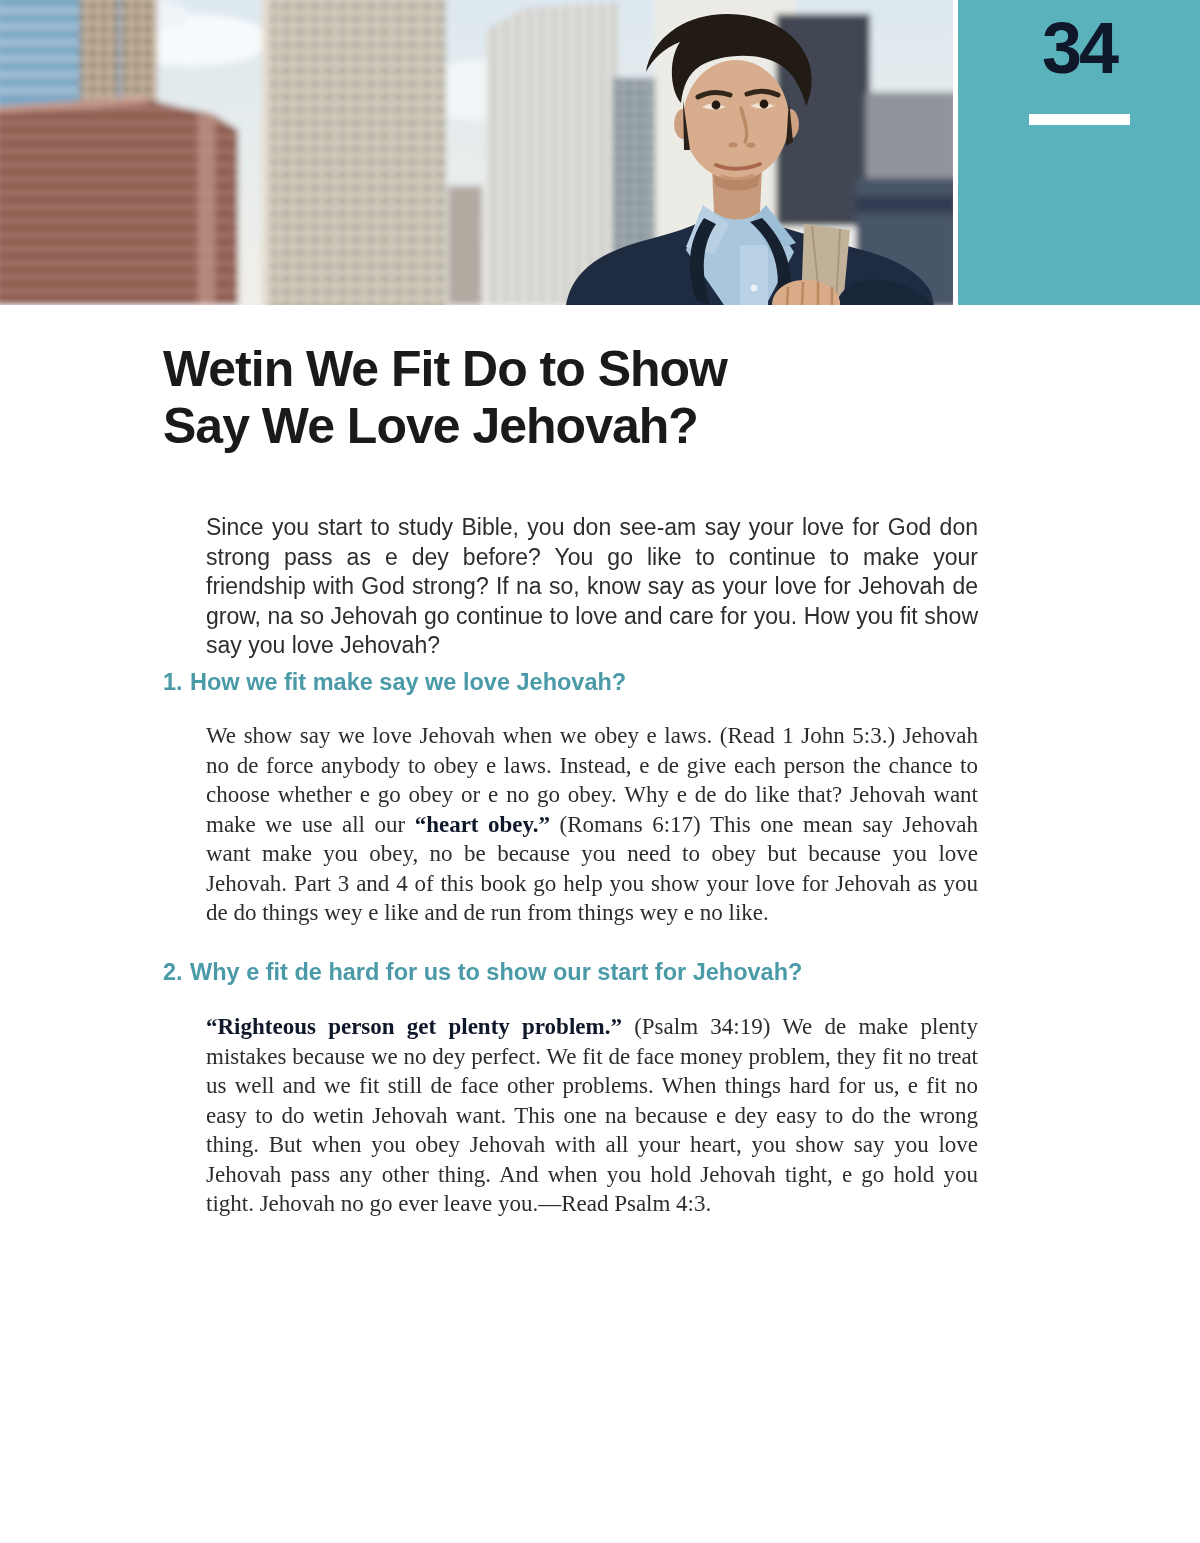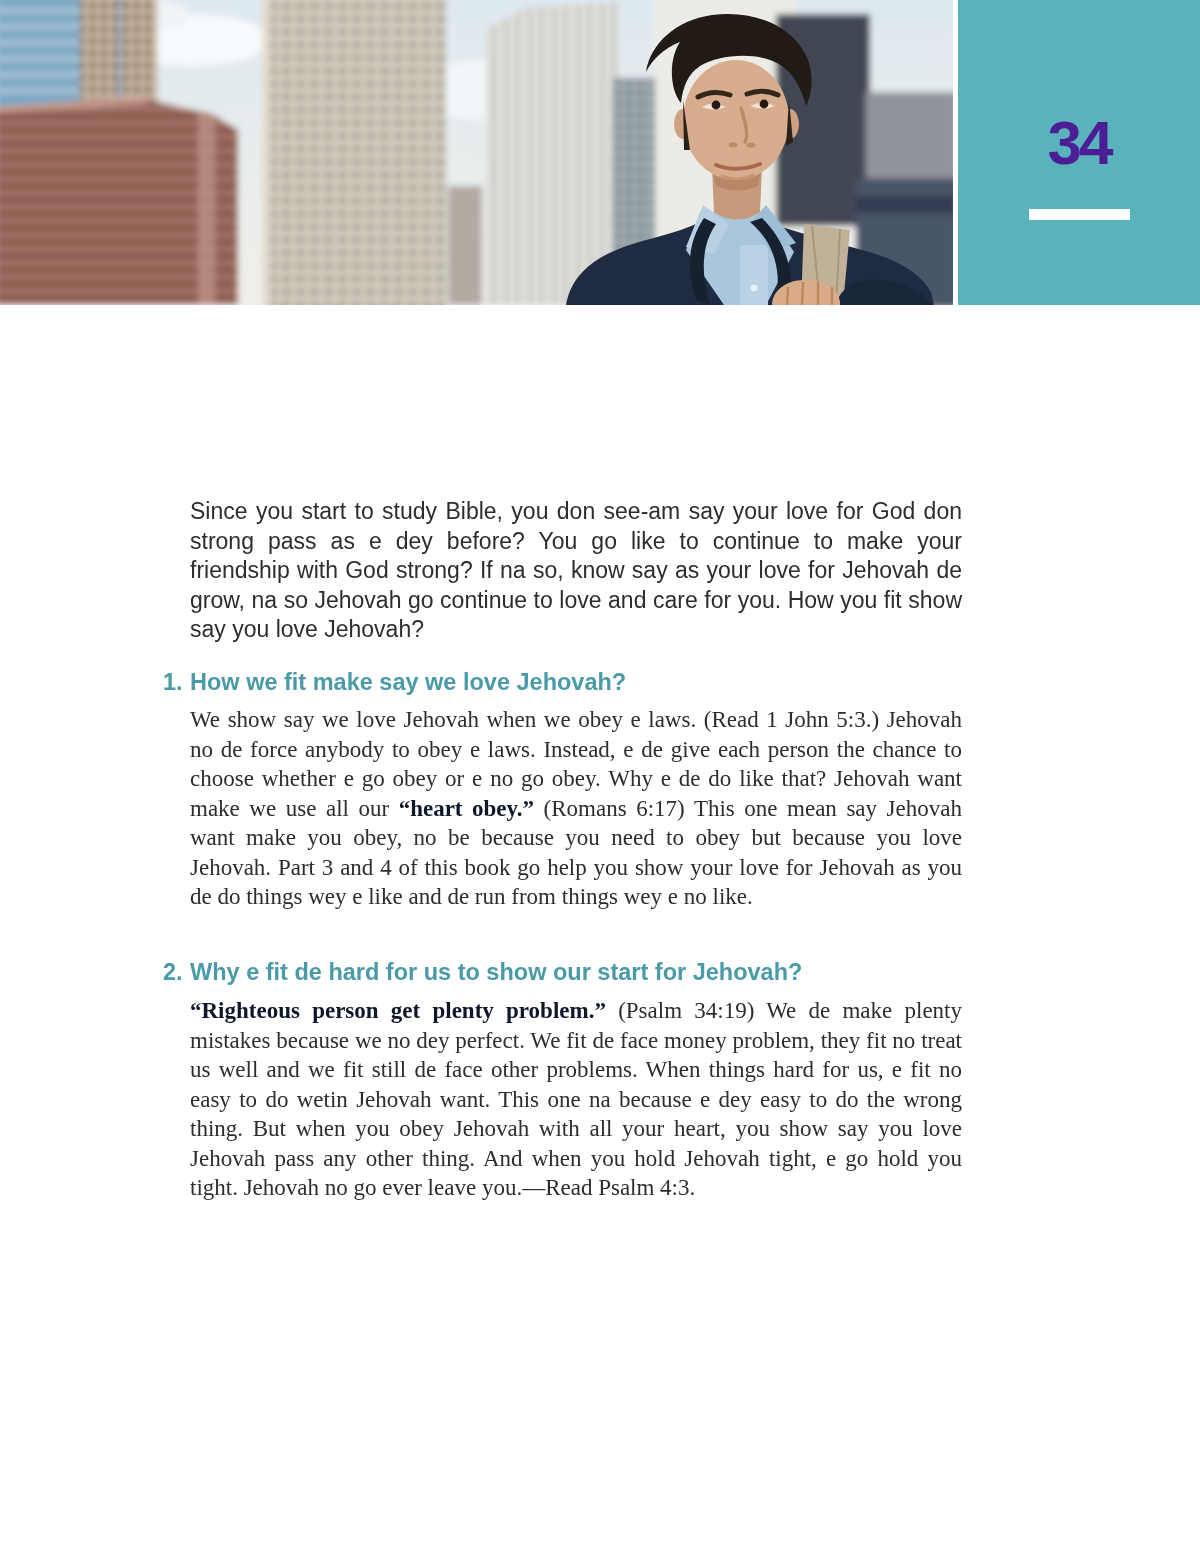--- a/index.html
+++ b/index.html
@@ -21,44 +21,43 @@
   }
   .hero-photo svg { display: block; }
 
   .chapter-badge {
     position: absolute; left: 958px; top: 0;
     width: 242px; height: 305px;
     background: var(--accent, #5ab2bd);
     display: flex; flex-direction: column; align-items: center;
   }
   .chapter-number {
-    margin-top: 95px;
-    font-size: 62px; line-height: 96px;
-    font-weight: 700; color: #4c1d95;
+    font-size: 72px; line-height: 96px;
+    font-weight: 700; color: #0f172a;
     letter-spacing: -3px;
   }
   .chapter-underline {
     width: 101px; height: 11px;
     background: #ffffff;
     margin-top: 18px;
   }
 
   
   .title {
     position: absolute; left: 163px; top: 341px; width: 860px;
     margin: 0;
     font-size: 50px; line-height: 57px; font-weight: 700;
     letter-spacing: -1px;
     color: var(--title, #1a1a1a);
   }
   .title .title-line { display: block; }
 
   .intro, .body-para {
     position: absolute; left: 190px; width: 772px;
-    margin: 0;
+    margin: 16px;
     font-size: 23px; line-height: 29.5px;
     color: var(--body-text, #2d2d2d);
     text-align: justify;
   }
   .intro { top: 497px; }
   .para-1 { top: 705px; }
   .para-2 { top: 996px; }
 
   .question {
     position: absolute; left: 163px; width: 800px;
@@ -211,20 +210,24 @@
         <path d="M832,287 L832,305" stroke="#b9895f" stroke-width="2.5"></path>
       </g>
     </svg>
   </div>
 
   <div class="chapter-badge">
     <div class="chapter-number">34</div>
     <div class="chapter-underline"></div>
   </div>
 
+  <h1 class="title">
+    <span class="title-line">Wetin We Fit Do to Show</span>
+    <span class="title-line">Say We Love Jehovah?</span>
+  </h1>
 
   <p class="intro">Since you start to study Bible, you don see-am say your love for God don strong pass as e dey before? You go like to continue to make your friendship with God strong? If na so, know say as your love for Jehovah de grow, na so Jehovah go continue to love and care for you. How you fit show say you love Jehovah?</p>
 
   <h2 class="question q1">
     <span class="q-num">1.</span>
     <span class="q-text">How we fit make say we love Jehovah?</span>
   </h2>
   <p class="body-para para-1"><span class="seg">We show say we love Jehovah when we obey e laws. (Read 1 John 5:3.) Jehovah no de force anybody to obey e laws. Instead, e de give each person the chance to choose whether e go obey or e no go obey. Why e de do like that? Jehovah want make we use all our </span><span class="seg bold">“heart obey.”</span><span class="seg"> (Romans 6:17) This one mean say Jehovah want make you obey, no be because you need to obey but because you love Jehovah. Part 3 and 4 of this book go help you show your love for Jehovah as you de do things wey e like and de run from things wey e no like.</span></p>
 
   <h2 class="question q2">

